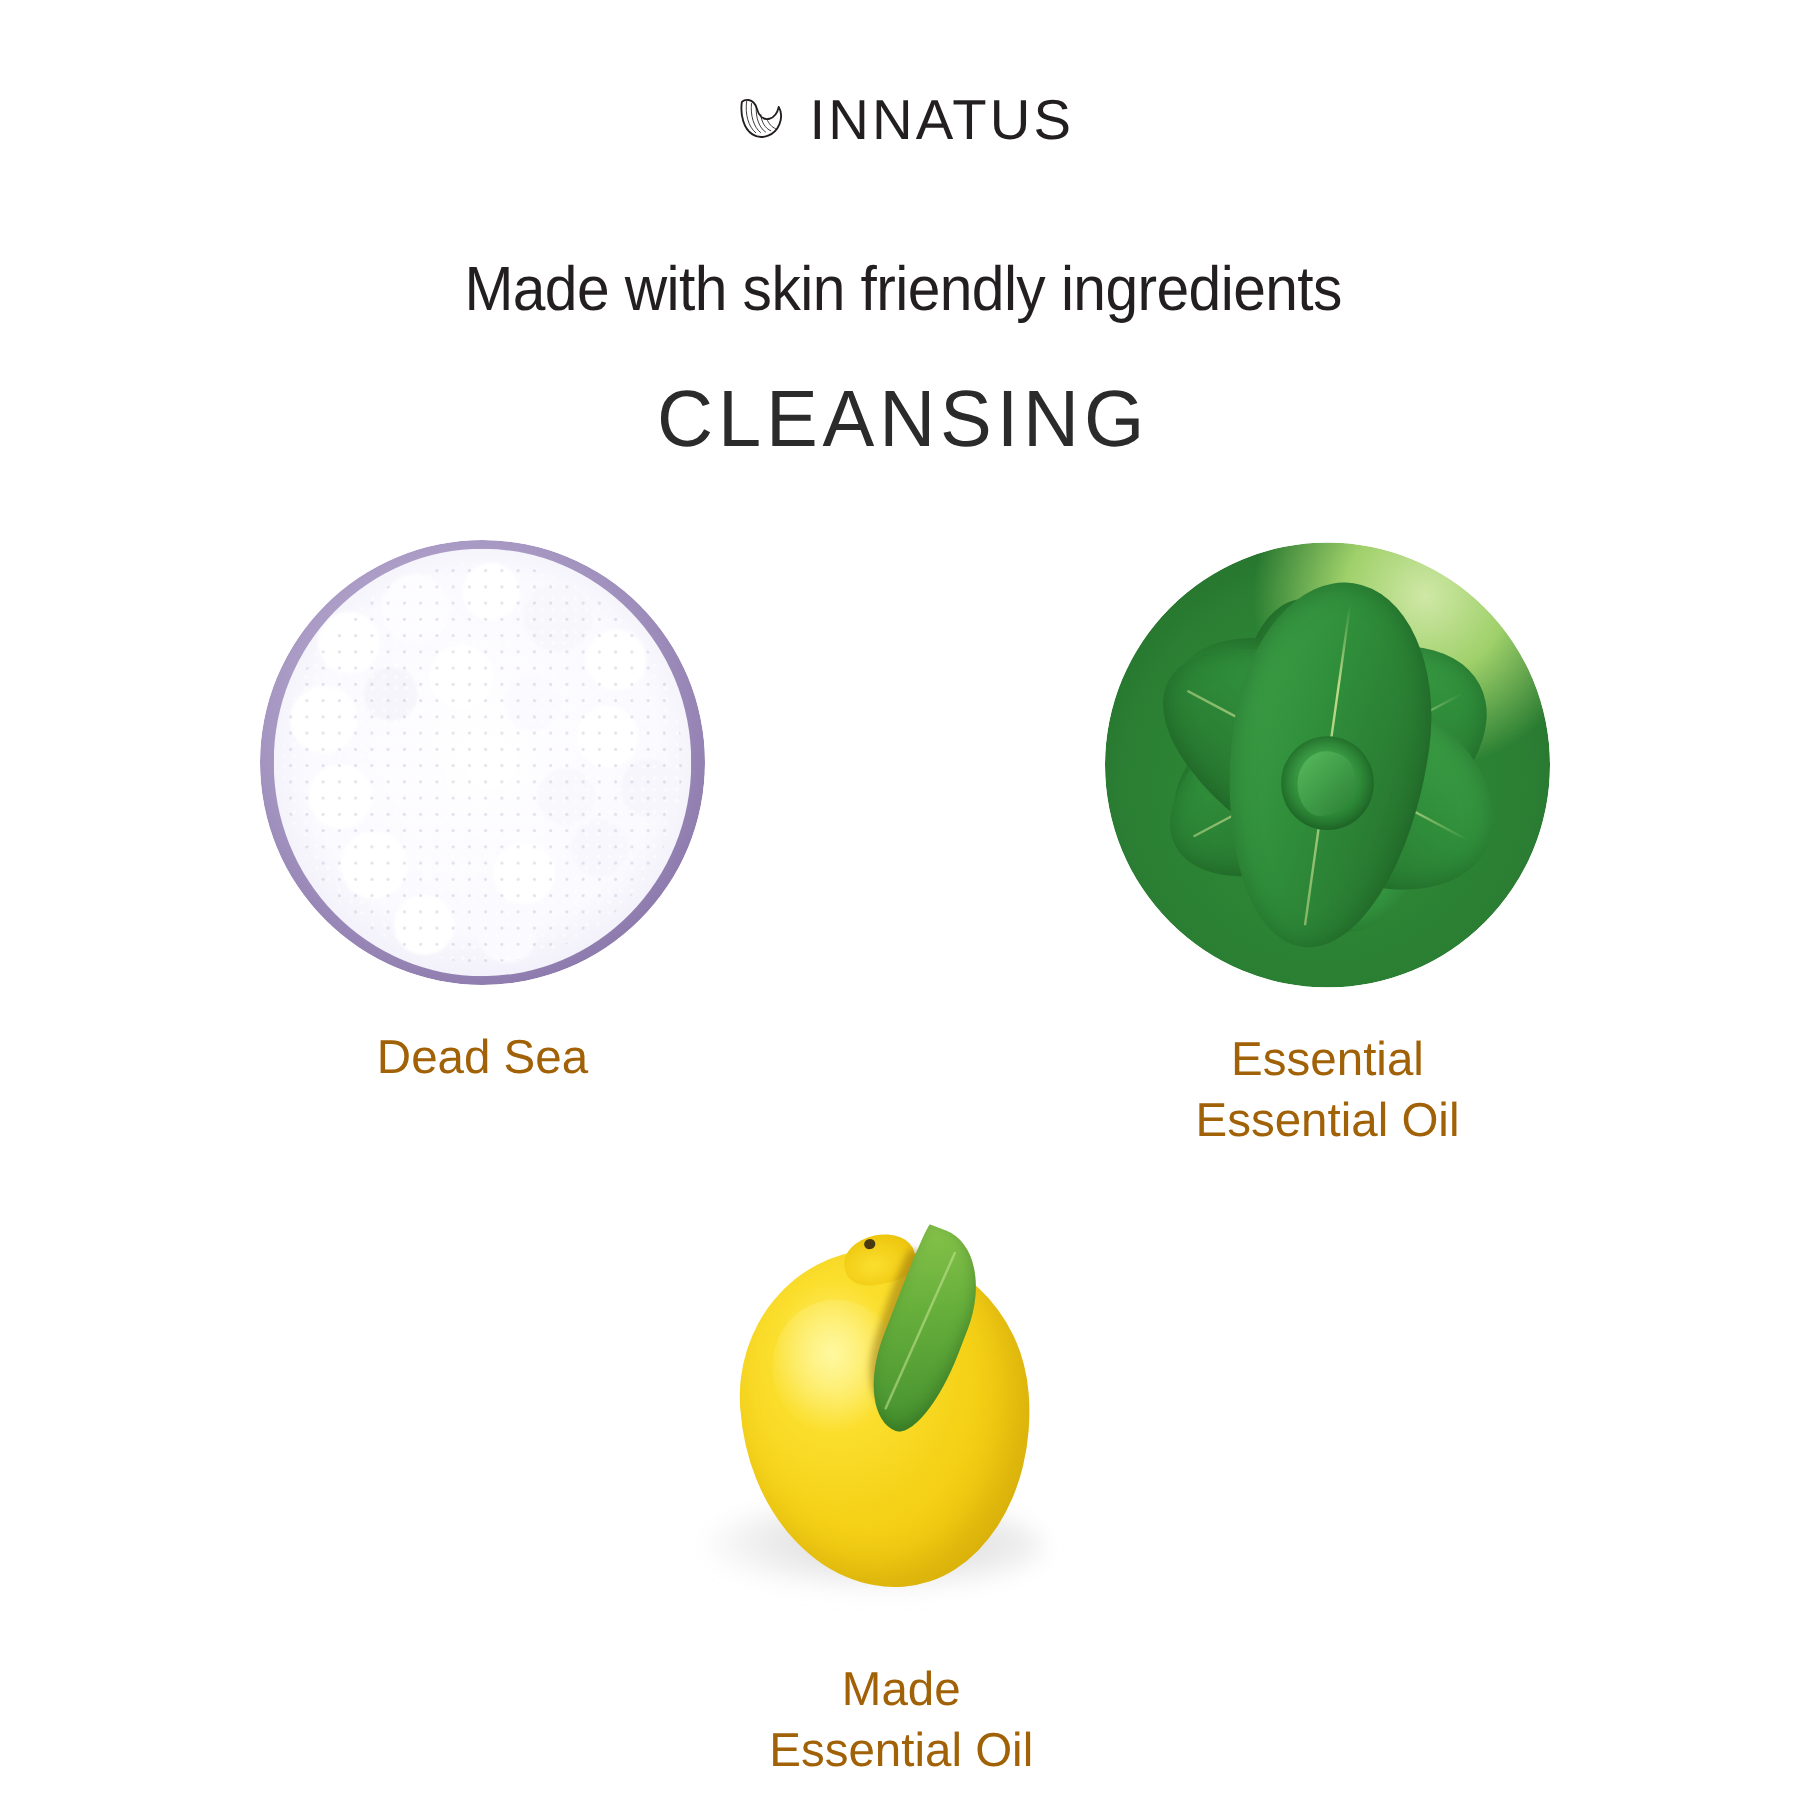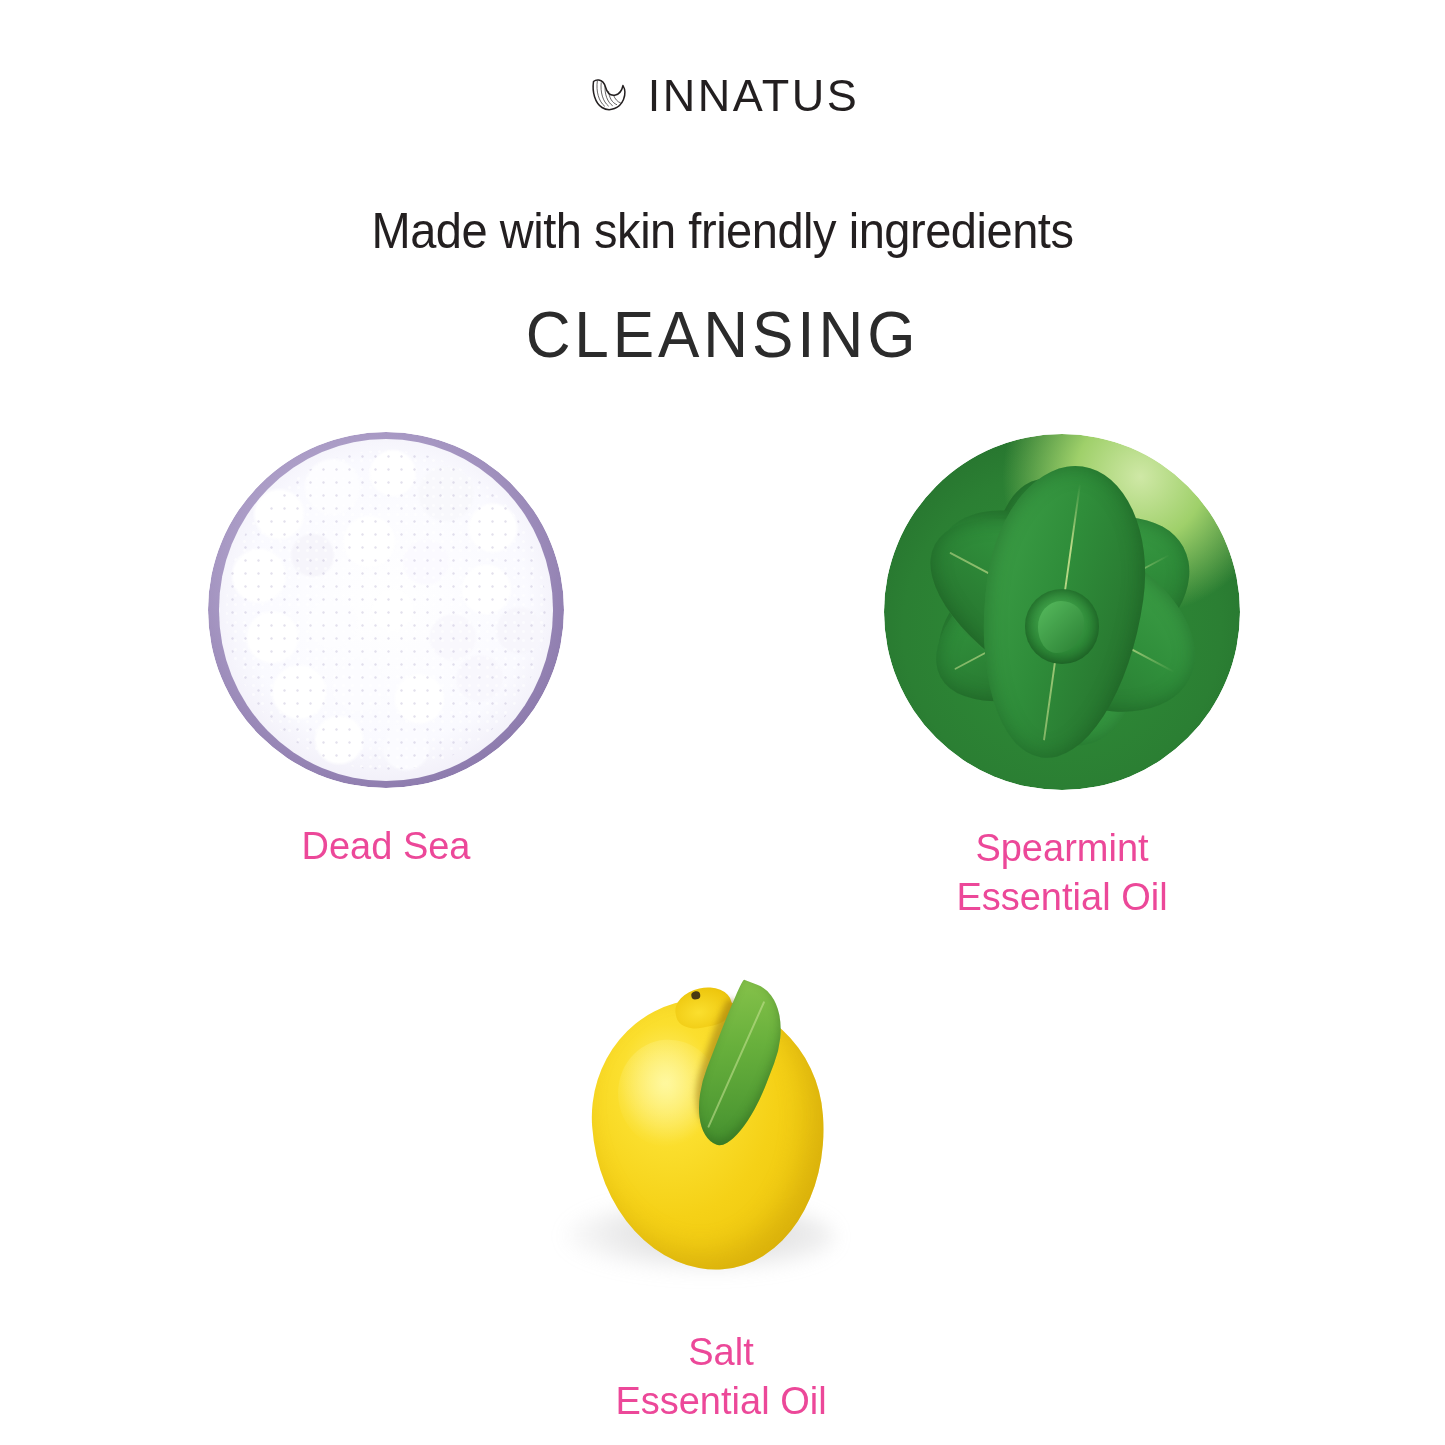--- a/index.html
+++ b/index.html
@@ -84,21 +84,21 @@
     border-radius: 50%;
     overflow: hidden;
   }
 
   .caption {
     margin-top: 34px;
     width: 356px;
     text-align: center;
     font-size: 38px;
     font-weight: 300;
-    color: #ec4899;
+    color: #a16207;
     line-height: 1.28;
   }
   .caption .line2 { display: block; }
 
   
   #salt-item  { left: 208px; top: 432px; }
 
   .salt-bowl {
     position: absolute;
     inset: 0;
@@ -344,32 +344,32 @@
       <div class="mint-bg"></div>
       <div class="mint-leaf l4"></div>
       <div class="mint-leaf l6"></div>
       <div class="mint-leaf l2"></div>
       <div class="mint-leaf l5"></div>
       <div class="mint-leaf l3"></div>
       <div class="mint-leaf l1"></div>
       <div class="mint-core"></div>
     </div>
     <div class="caption">
-      <span>Spearmint</span>
+      <span>Essential</span>
       <span class="line2">Essential Oil</span>
     </div>
   </div>
 
   <div class="ingredient" id="lemon-item">
     <div class="lemon-stage">
       <div class="lemon-shadow"></div>
       <div class="lemon-body"></div>
       <div class="lemon-nub"></div>
       <div class="lemon-leaf-shadow"></div>
       <div class="lemon-leaf"></div>
     </div>
     <div class="caption">
-      <span>Salt</span>
+      <span>Made</span>
       <span class="line2">Essential Oil</span>
     </div>
   </div>
 
 </div>
 
 </body></html>

